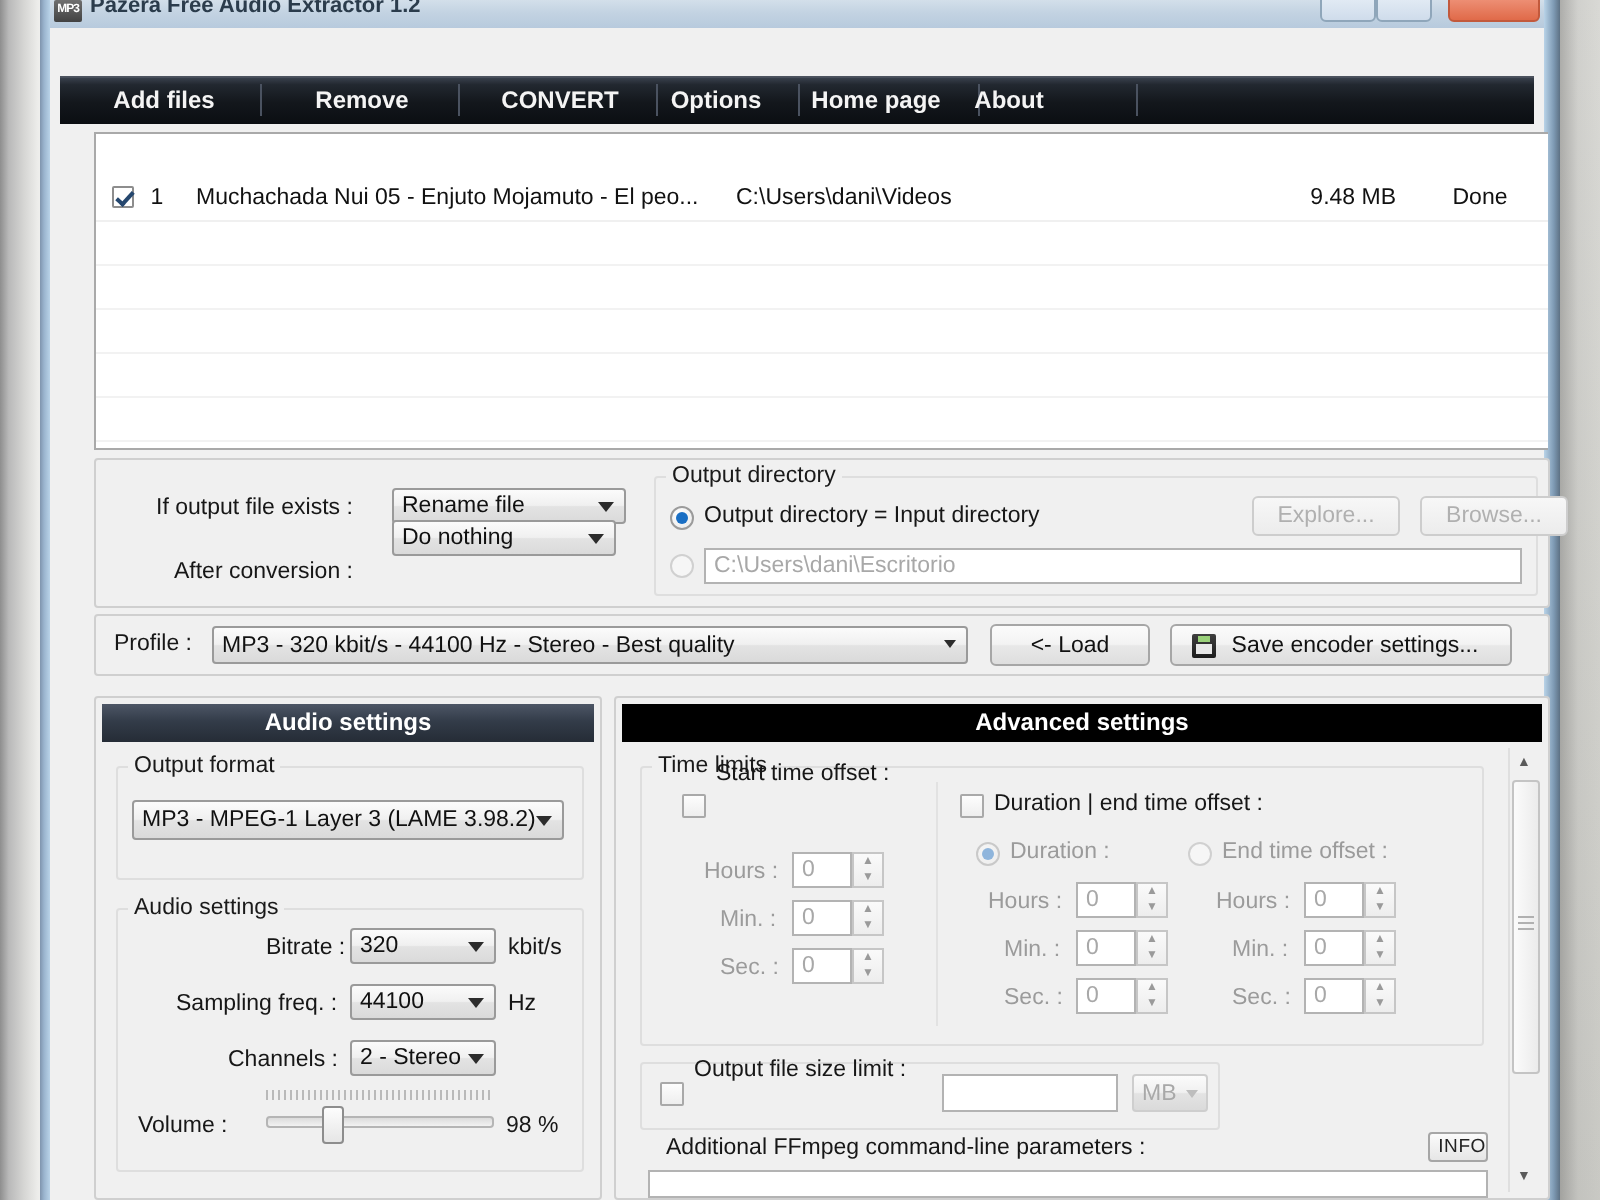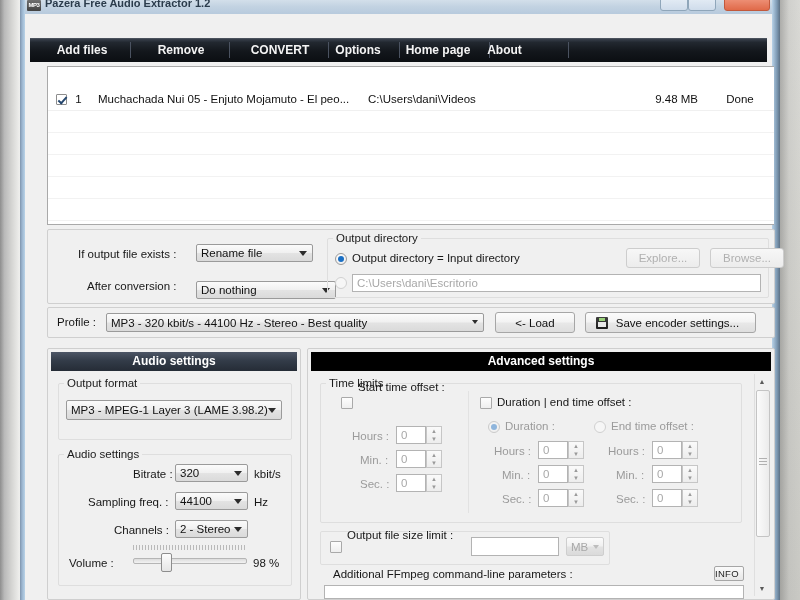--- a/index.html
+++ b/index.html
@@ -127,21 +127,21 @@
   .sbar .sb-thumb{position:absolute;left:1px;width:12px;border:1px solid #c4c4c4;border-radius:2px;
     background:linear-gradient(90deg,#fbfbfb,#ebebeb);}
   .sbar .sb-thumb i{position:absolute;left:2px;top:50%;margin-top:-3px;width:8px;height:1px;
     background:#b0b0b0;box-shadow:0 3px 0 #b0b0b0,0 -3px 0 #b0b0b0;}
 
   .save-icon{position:absolute;width:12px;height:12px;background:linear-gradient(180deg,#3f3f3f,#1d1d1d);border-radius:1px;}
   .save-icon:after{content:"";position:absolute;left:2px;top:5px;width:8px;height:5px;background:#e8e8e8;}
   .save-icon:before{content:"";position:absolute;left:3px;top:1px;width:6px;height:3px;background:#9ad17a;}
 
   .info-btn{position:absolute;box-sizing:border-box;border:1px solid #a6a6a6;border-radius:2px;
-    background:linear-gradient(180deg,#fbfbfb,#e6e6e6);font-size:9.5px;color:#222;text-align:left;
+    background:linear-gradient(180deg,#fbfbfb,#e6e6e6);font-size:9.5px;color:#222;text-align:right;
     letter-spacing:.3px;cursor:default;}
 </style>
 </head>
 <body>
 
 <div id="desktop"></div>
 <div id="aero-left"></div>
 <div id="aero-left-edge"></div>
 <div id="aero-right"></div>
 <div id="aero-right-shadow"></div>
@@ -196,21 +196,21 @@
 
   <div class="panel" style="left:22px;top:229px;width:726px;height:73px;">
 
     <div class="lbl" style="left:30px;top:18px">If output file exists :</div>
     <div class="combo" style="left:148px;top:14px;width:117px">
       <span>Rename file</span>
       <span class="arrow"></span>
     </div>
 
     <div class="lbl" style="left:39px;top:50px">After conversion :</div>
-    <div class="combo" style="left:148px;top:51px;width:140px">
+    <div class="combo" style="left:148px;top:30px;width:112px">
       <span>Do nothing</span>
       <span class="arrow"></span>
     </div>
 
     <div class="gbox" style="left:279px;top:8px;width:440px;height:58px;"></div>
     <div class="gtitle" style="left:285px;top:2px">Output directory</div>
 
     <div class="radio on" style="left:287px;top:23px"></div>
     <div class="lbl" style="left:304px;top:22px">Output directory = Input directory</div>
 

